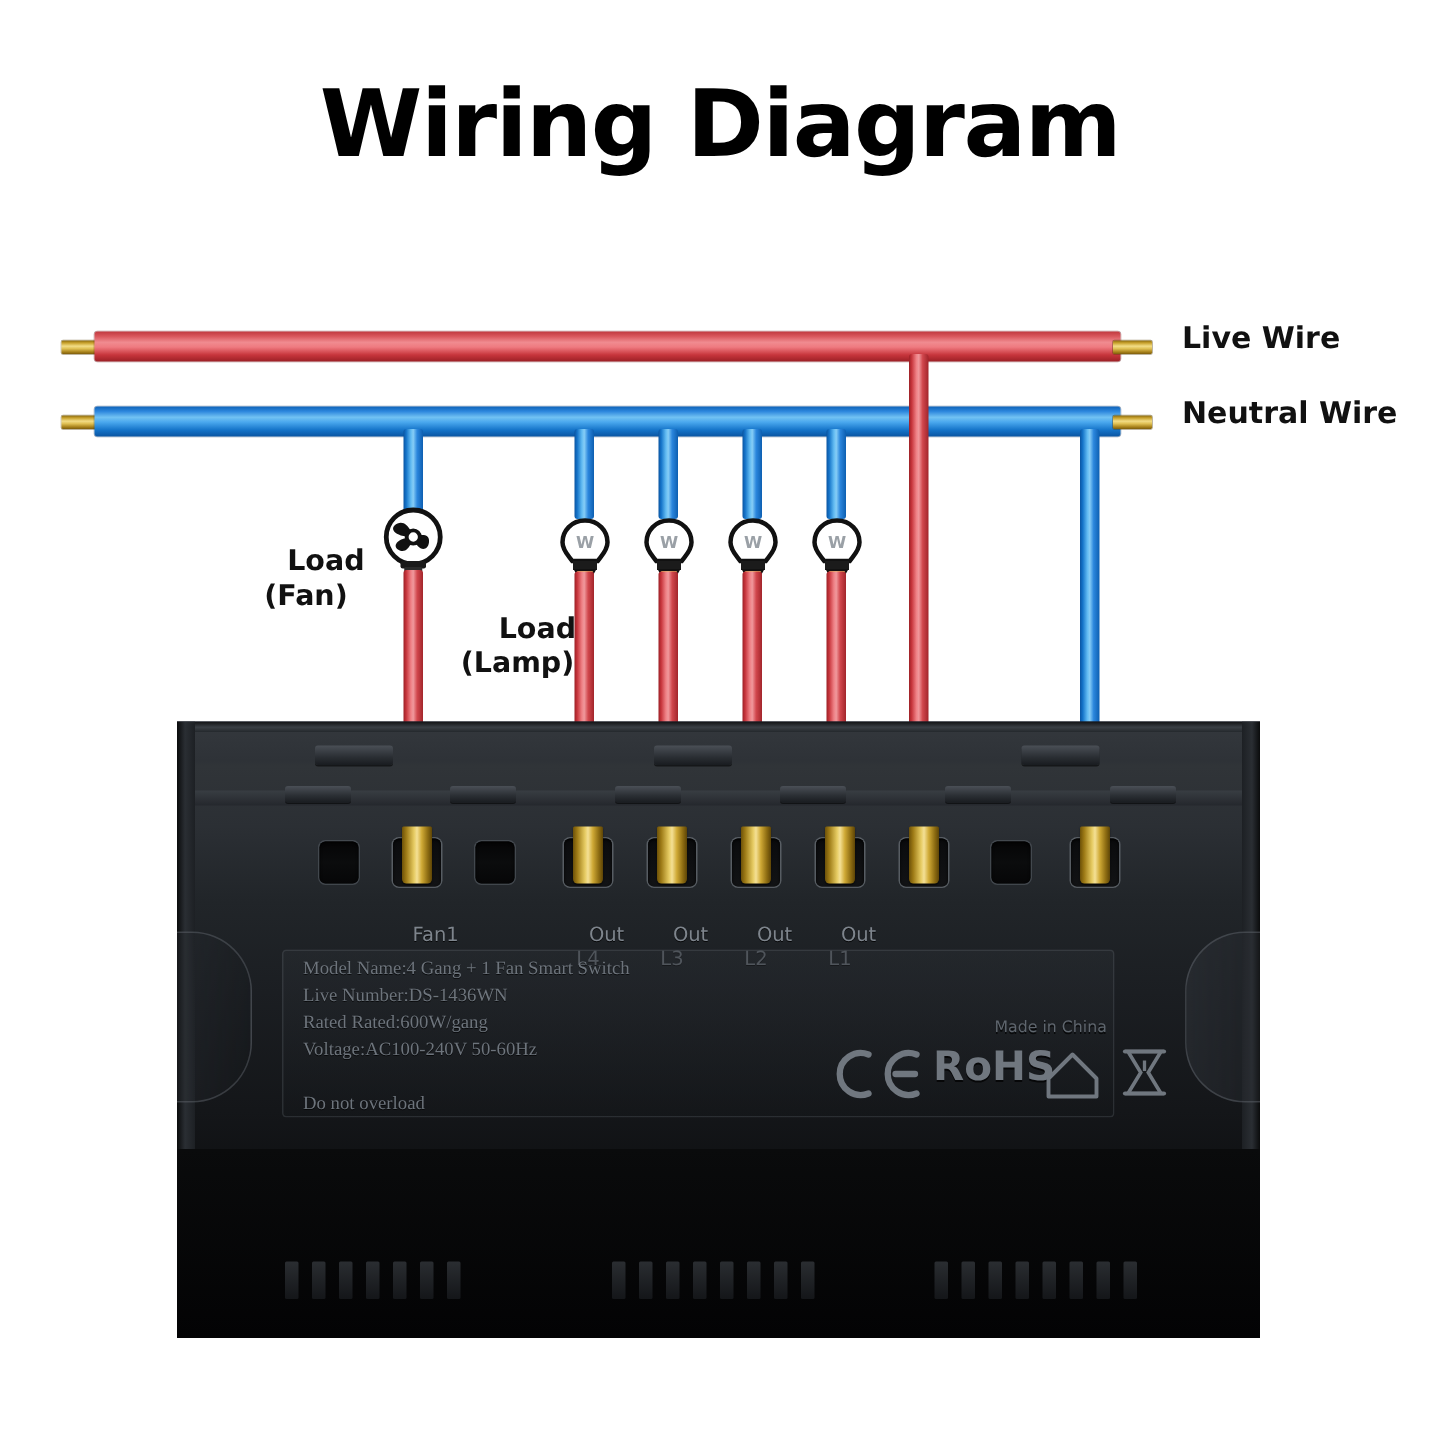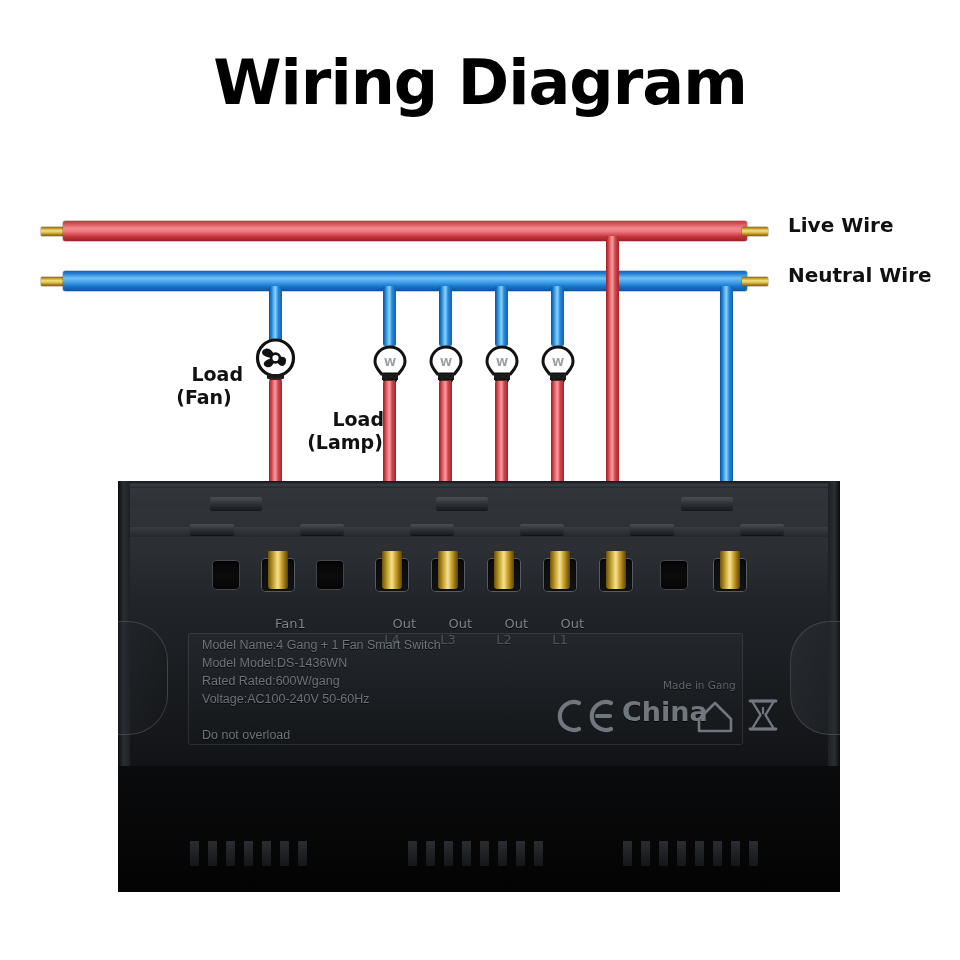--- a/index.html
+++ b/index.html
@@ -127,21 +127,21 @@
     position:absolute;text-align:center;
     color:#7e858d;
     font-family:"DejaVu Sans","Liberation Sans",sans-serif;
     font-size:13px;font-weight:normal;line-height:1.18;
     white-space:pre;
     text-shadow:0 1px 0 rgba(0,0,0,.8);
   }
   .spectext{
     position:absolute;
     color:#6d747c;
-    font-family:Liberation Sans, sans-serif;
+    font-family:Liberation Serif, serif;
     font-size:12.5px;line-height:1.42;white-space:pre;
     text-shadow:0 1px 0 rgba(0,0,0,.7);
   }
   .madein{
     position:absolute;color:#5f666e;font-size:10.5px;
     font-family:"DejaVu Sans","Liberation Sans",sans-serif;
     text-shadow:0 1px 0 rgba(0,0,0,.7);
   }
   .certs{position:absolute;}
   .cert-txt{
@@ -314,36 +314,36 @@
 L2</span>
     </div>
     <div class="termlabel" style="left:404px;top:120px;width:76px;">
       <span>Out
 L1</span>
     </div>
 
     <div class="specplate" style="left:70px;top:152px;width:555px;height:112px;"></div>
 
     <div class="spectext" style="left:84px;top:156px;">Model Name:4 Gang + 1 Fan Smart Switch</div>
-    <div class="spectext" style="left:84px;top:174px;">Model Model:DS-1436WN</div>
+    <div class="spectext" style="left:84px;top:174px;">Live Number:DS-1436WN</div>
     <div class="spectext" style="left:84px;top:192px;">Rated Rated:600W/gang</div>
     <div class="spectext" style="left:84px;top:210px;">Voltage:AC100-240V 50-60Hz</div>
     <div class="spectext" style="left:84px;top:246px;">Do not overload</div>
 
-    <div class="madein" style="left:545px;top:198px;">Made in Gang</div>
+    <div class="madein" style="left:545px;top:198px;">Made in China</div>
 
     <div class="certs" style="left:437px;top:216px;width:62px;height:38px;">
       <svg viewBox="0 0 62 38" width="62" height="38">
         <path d="M24 6 A14 14 0 1 0 24 32" stroke="#70777f" stroke-width="4.2" fill="none" stroke-linecap="round"></path>
         <path d="M56 6 A14 14 0 1 0 56 32" stroke="#70777f" stroke-width="4.2" fill="none" stroke-linecap="round"></path>
         <line x1="42" y1="19" x2="55" y2="19" stroke="#70777f" stroke-width="4.2" stroke-linecap="round"></line>
       </svg>
     </div>
     <div class="cert-txt" style="left:504px;top:215px;">
-      <span>China</span>
+      <span>RoHS</span>
     </div>
     <div class="certs" style="left:577px;top:216px;width:40px;height:38px;">
       <svg viewBox="0 0 40 38" width="40" height="38">
         <path d="M20 6 L36 22 L36 34 L4 34 L4 22 Z" fill="none" stroke="#70777f" stroke-width="2.6" stroke-linejoin="round"></path>
       </svg>
     </div>
     <div class="certs" style="left:627px;top:214px;width:36px;height:40px;">
       <svg viewBox="0 0 36 40" width="36" height="40">
         <path d="M7 6 L29 6 L20.5 20 L29 34 L7 34 L15.5 20 Z" fill="none" stroke="#70777f" stroke-width="2.4"></path>
         <line x1="5" y1="6" x2="31" y2="6" stroke="#70777f" stroke-width="2.8" stroke-linecap="round"></line>

